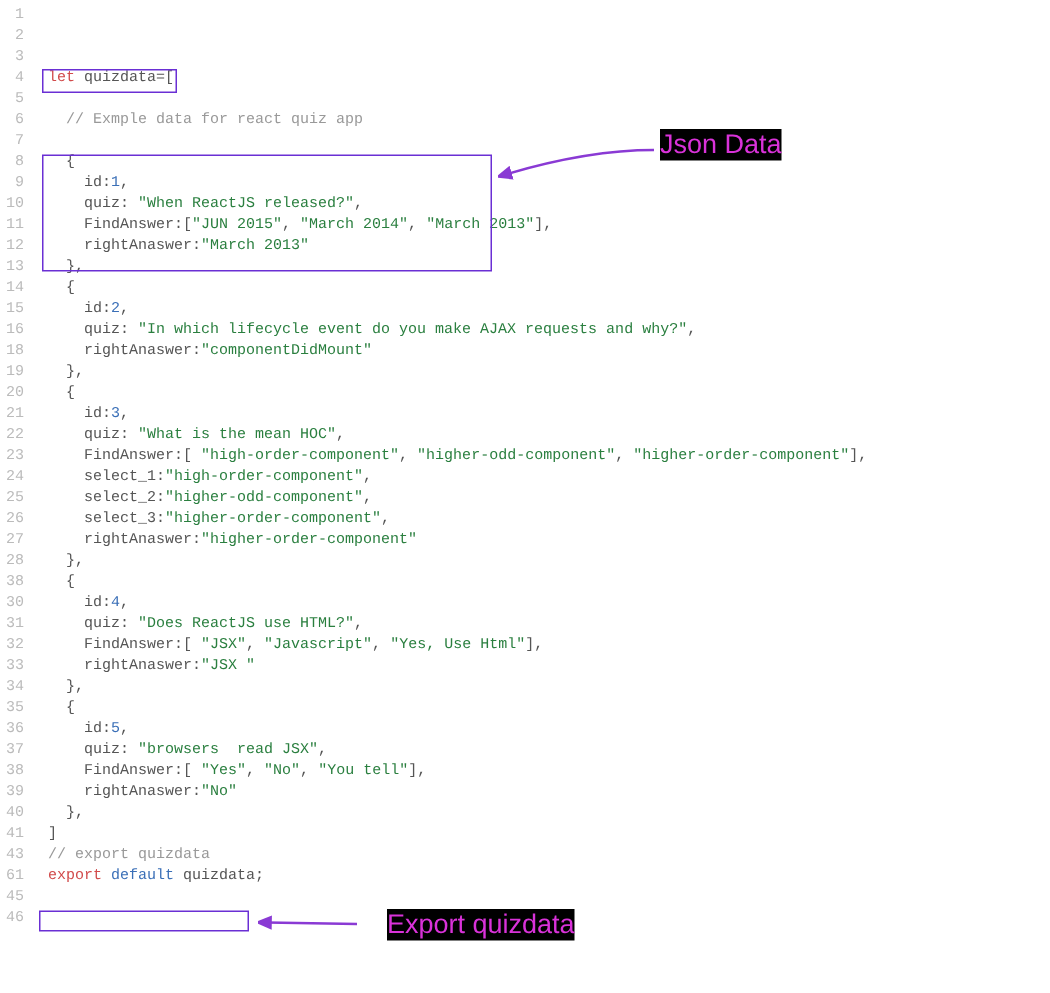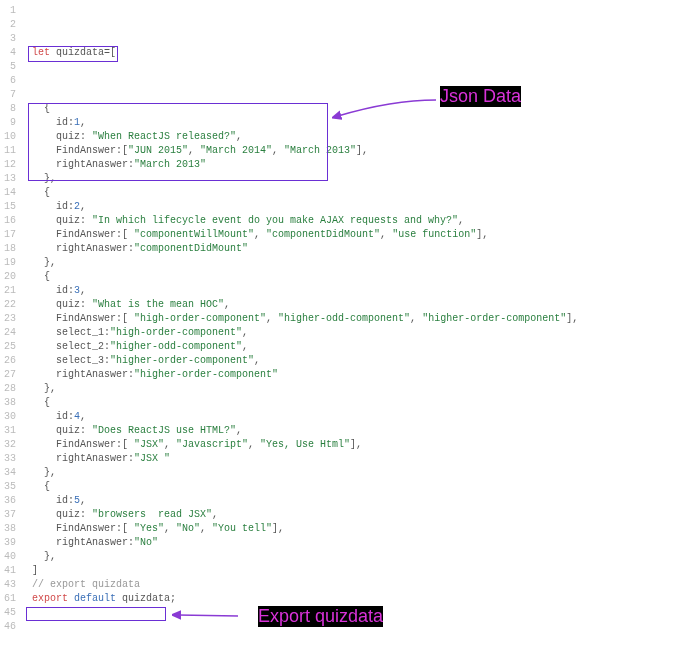--- a/index.html
+++ b/index.html
@@ -85,20 +85,21 @@
       <div class="line">
         <div class="gutter">4</div>
         <div class="code"><span class="kw-let"> let </span><span class="ident">quizdata</span><span class="punct">=[</span></div>
       </div>
       <div class="line">
         <div class="gutter">5</div>
         <div class="code"></div>
       </div>
       <div class="line">
         <div class="gutter">6</div>
+        <div class="code"><span class="comment">   // Exmple data for react quiz app</span></div>
       </div>
       <div class="line">
         <div class="gutter">7</div>
         <div class="code"></div>
       </div>
       <div class="line">
         <div class="gutter">8</div>
         <div class="code"><span class="punct">   {</span></div>
       </div>
       <div class="line">
@@ -125,24 +126,20 @@
         <div class="gutter">14</div>
         <div class="code"><span class="punct">   {</span></div>
       </div>
       <div class="line">
         <div class="gutter">15</div>
         <div class="code"><span class="prop">     id</span><span class="punct">:</span><span class="num">2</span><span class="punct">,</span></div>
       </div>
       <div class="line">
         <div class="gutter">16</div>
         <div class="code"><span class="prop">     quiz</span><span class="punct">: </span><span class="str">"In which lifecycle event do you make AJAX requests and why?"</span><span class="punct">,</span></div>
-      </div>
-      <div class="line">
-        <div class="gutter">17</div>
-        <div class="code"><span class="prop">     FindAnswer</span><span class="punct">:[ </span><span class="str">"componentWillMount"</span><span class="punct">, </span><span class="str">"componentDidMount"</span><span class="punct">, </span><span class="str">"use function"</span><span class="punct">],</span></div>
       </div>
       <div class="line">
         <div class="gutter">18</div>
         <div class="code"><span class="prop">     rightAnaswer</span><span class="punct">:</span><span class="str">"componentDidMount"</span></div>
       </div>
       <div class="line">
         <div class="gutter">19</div>
         <div class="code"><span class="punct">   },</span></div>
       </div>
       <div class="line">

